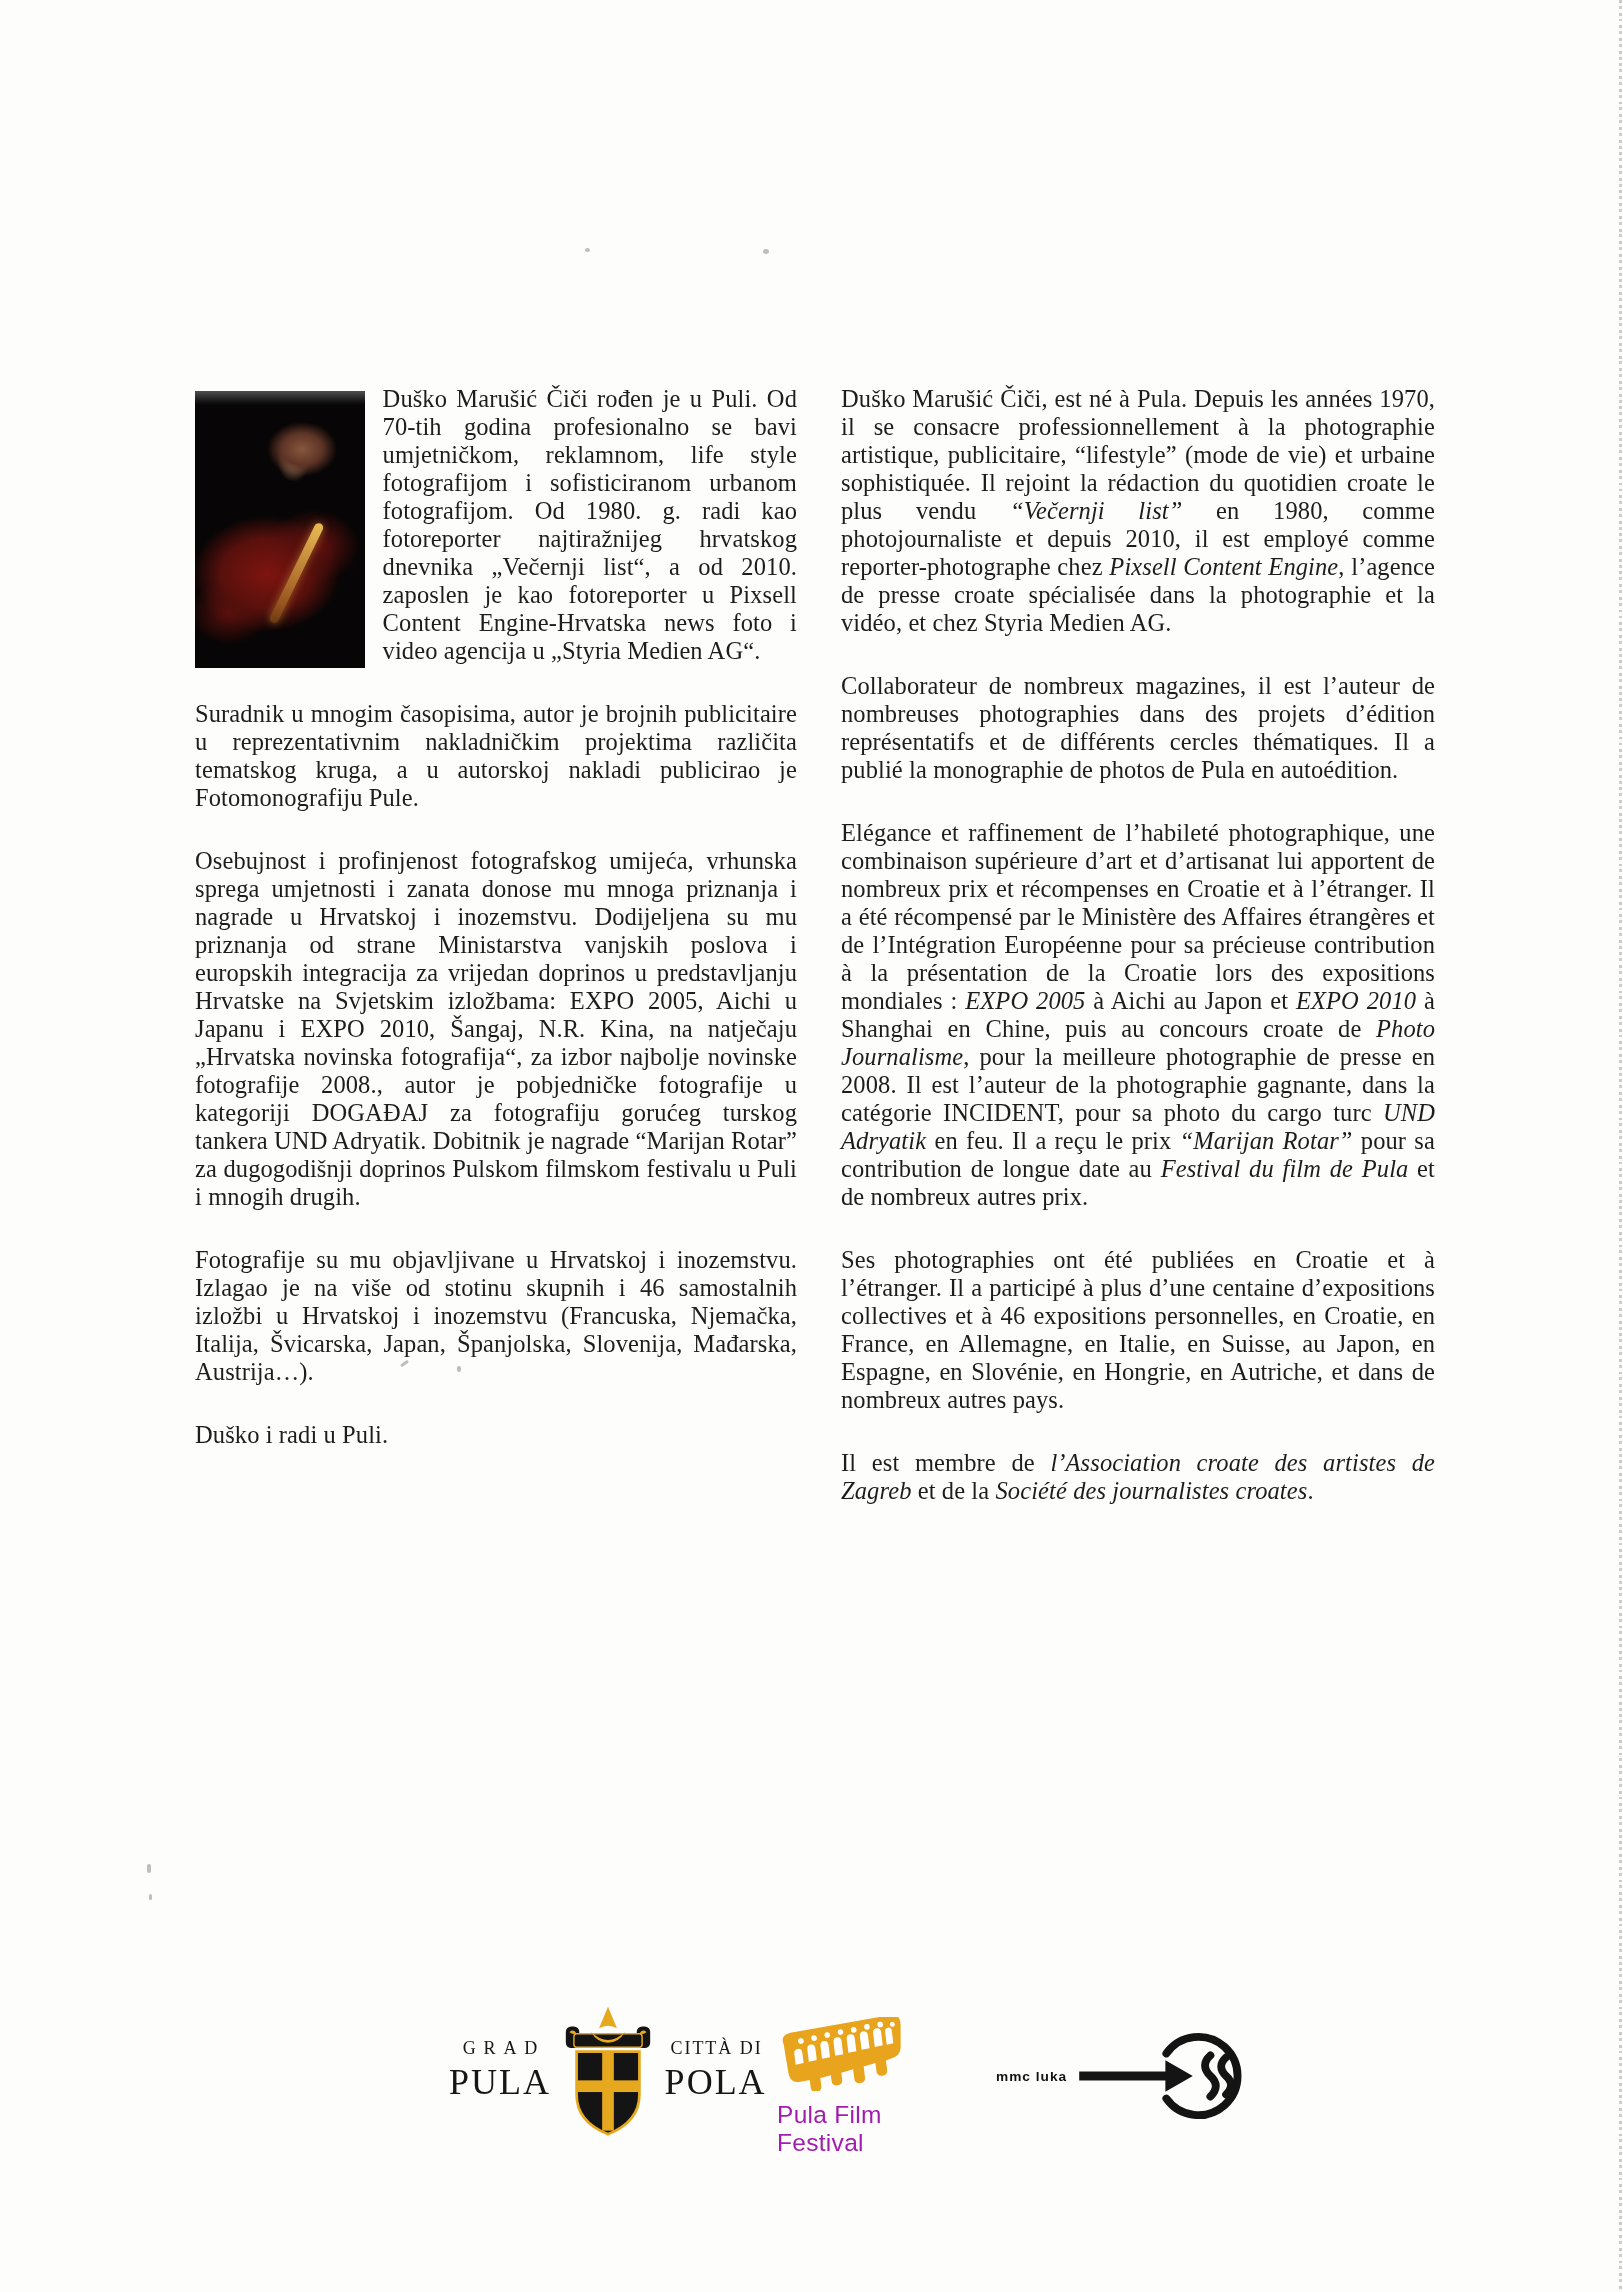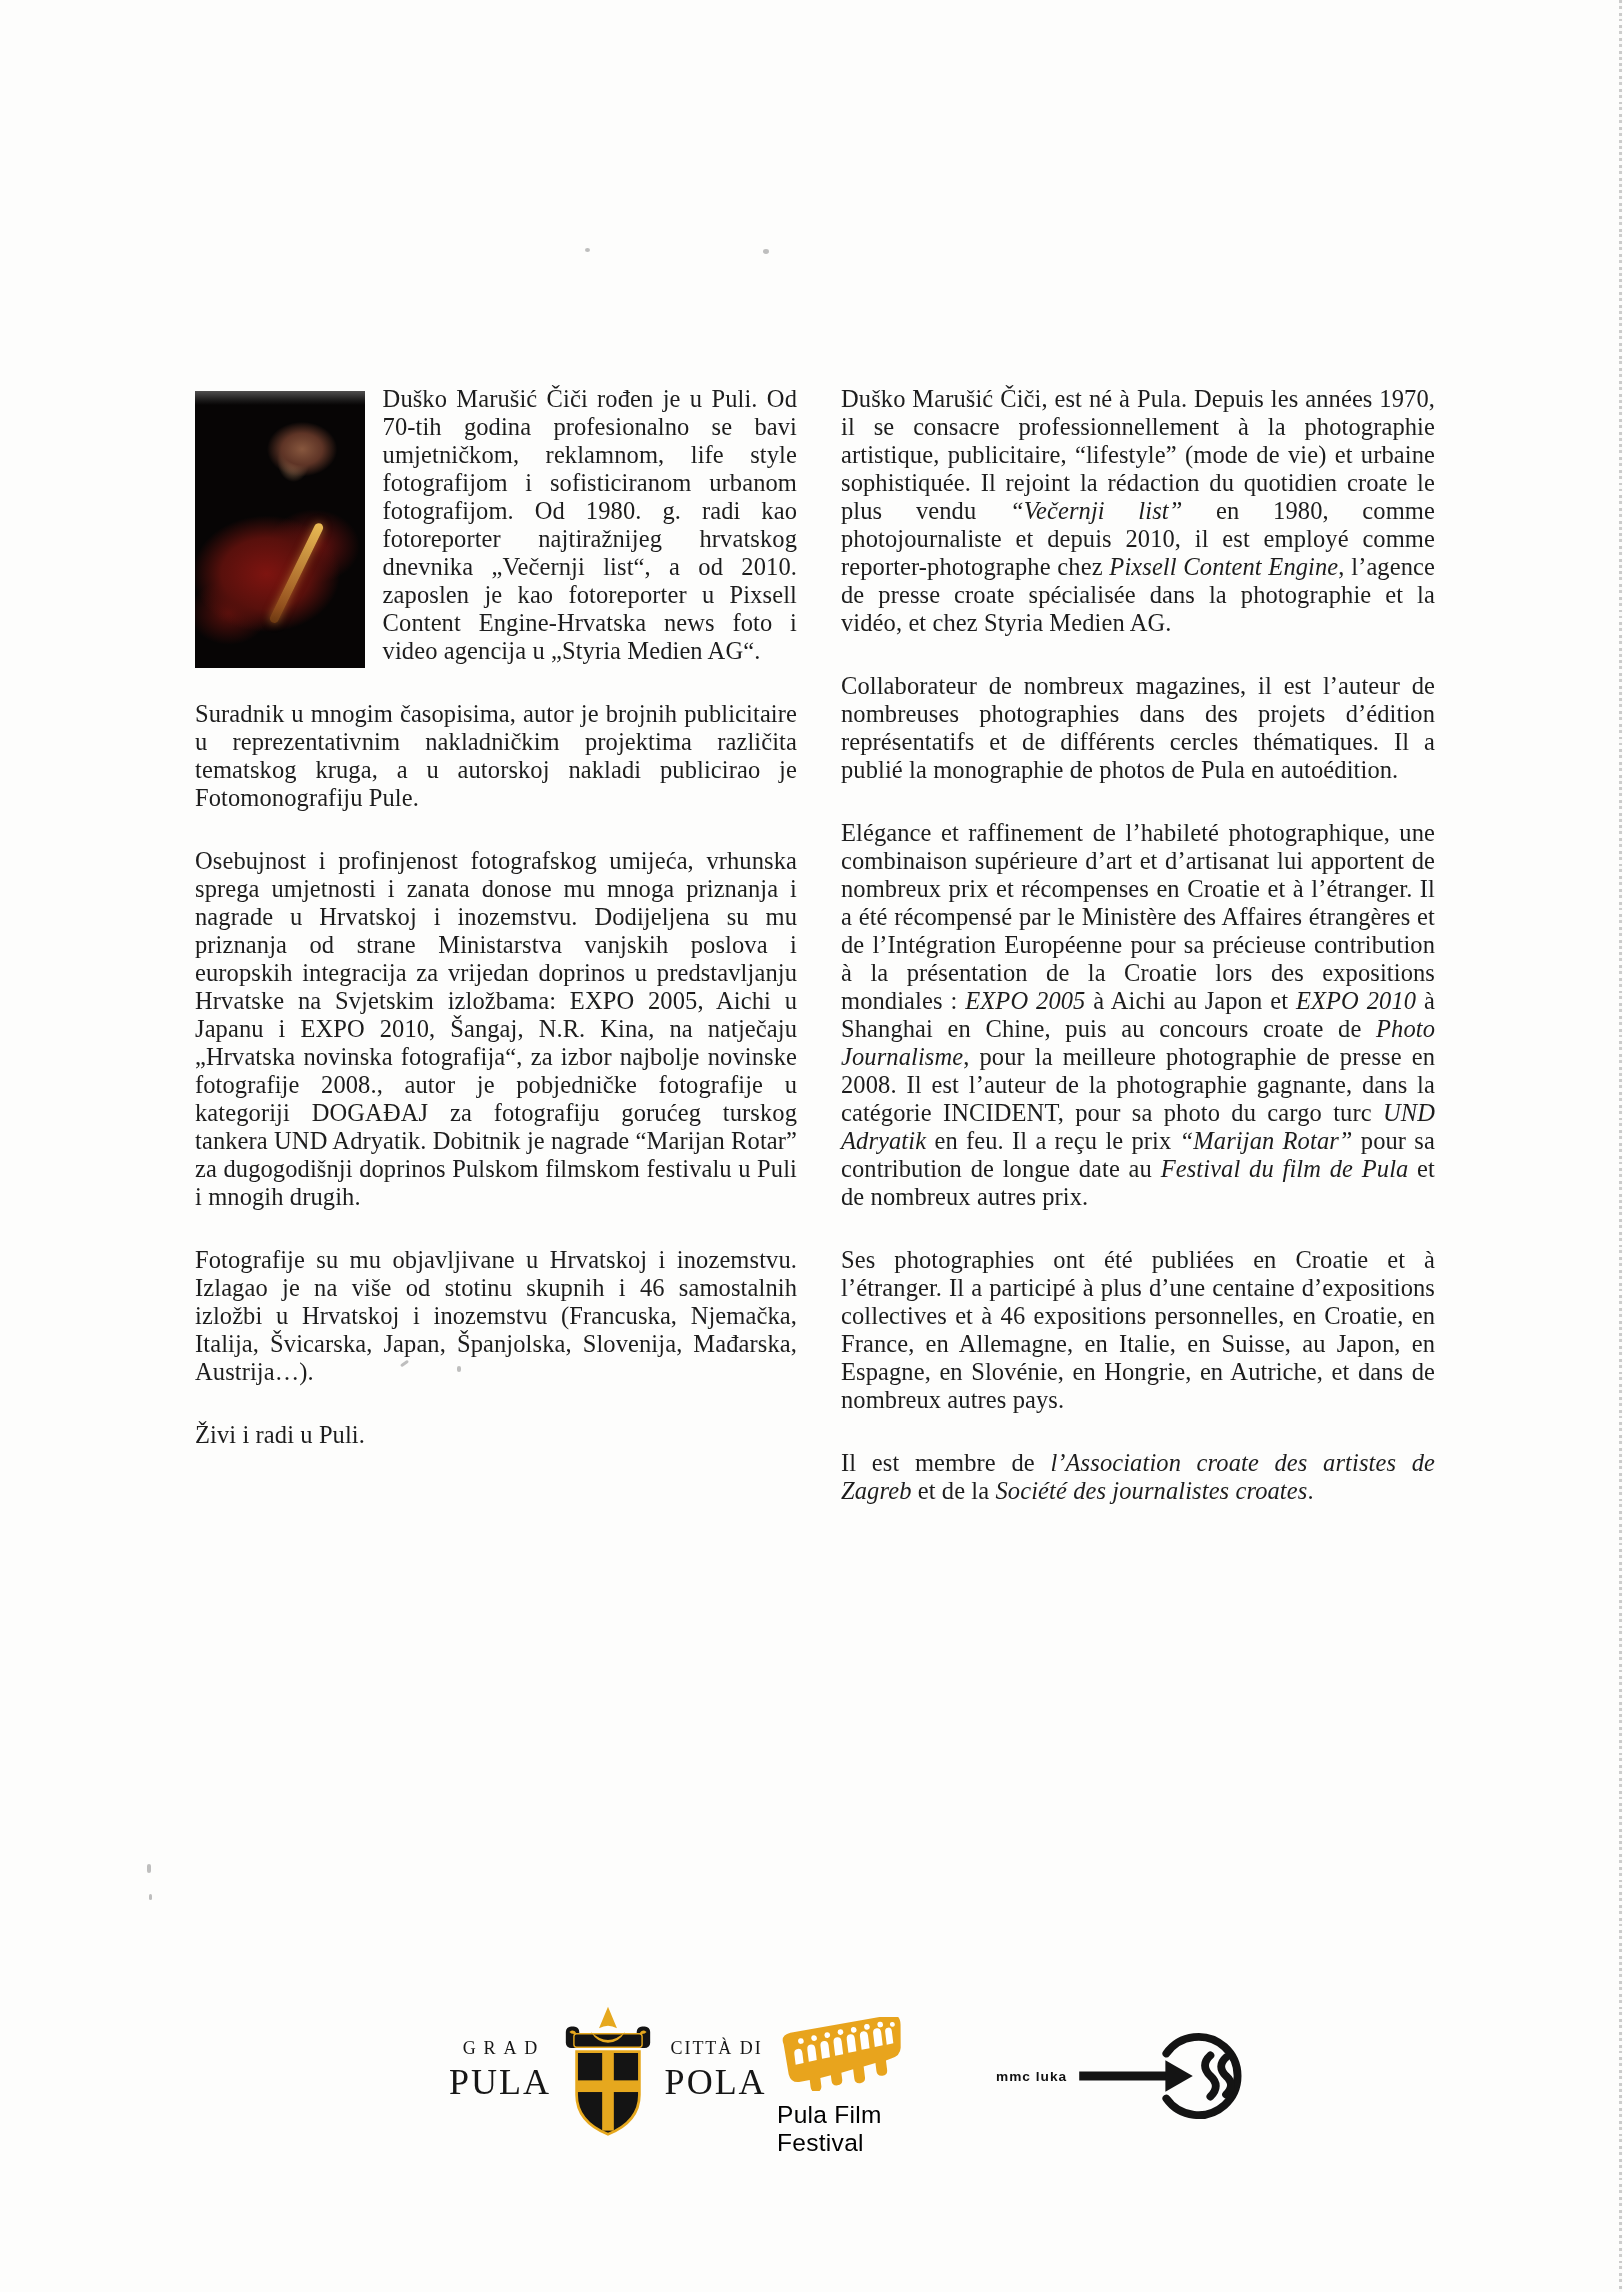--- a/index.html
+++ b/index.html
@@ -35,21 +35,21 @@
   
   .footer-item { position:absolute; }
   #grad-pula { left:449px; top:2005px; display:flex; align-items:center; gap:11.8px; }
   .gp-text { text-align:center; color:#161616; }
   .gp-small { font-size:18px; letter-spacing:7.8px; text-indent:7.8px; }
   .gp-small.tight { letter-spacing:2px; text-indent:2px; }
   .gp-big { font-size:36px; letter-spacing:2px; margin-top:2.9px; }
 
   #pff { left:777px; top:2017px; width:196px; }
   #pff .pff-label { font-family:"Liberation Sans", sans-serif; font-size:24.5px;
-                    color:#000000; margin-top:5.9px; letter-spacing:0.3px; }
+                    color:#a21caf; margin-top:5.9px; letter-spacing:0.3px; }
 
   #mmc { left:996px; top:2029px; display:flex; align-items:center; }
   #mmc .mmc-label { font-family:"Liberation Sans", sans-serif; font-weight:bold;
                     font-size:13.7px; letter-spacing:1px; color:#111; margin-right:8px; }
 
   
   .edge-line { position:absolute; right:1px; top:0; bottom:0; width:2.9px; opacity:.55;
       background:repeating-linear-gradient(180deg,
         rgba(70,70,70,.5) 0 2.9px, rgba(190,190,190,.12) 2.9px 5.9px,
         rgba(45,45,45,.42) 5.9px 8.8px, rgba(220,220,220,.08) 8.8px 12.7px); }
@@ -58,21 +58,21 @@
 </head>
 <body>
 
 <div class="page">
 
   <div class="col col-hr" lang="hr">
     <p class="para"><span class="portrait"></span><span>Duško Marušić Čiči rođen je u Puli. Od 70-tih godina profesionalno se bavi umjetničkom, reklamnom, life style fotografijom i sofisticiranom urbanom fotografijom. Od 1980. g. radi kao fotoreporter najtiražnijeg hrvatskog dnevnika „Večernji list“, a od 2010. zaposlen je kao fotoreporter u Pixsell Content Engine-Hrvatska news foto i video agencija u „Styria Medien AG“.</span></p>
     <p class="para"><span>Suradnik u mnogim časopisima, autor je brojnih publicitaire u reprezentativnim nakladničkim projektima različita tematskog kruga, a u autorskoj nakladi publicirao je Fotomonografiju Pule.</span></p>
     <p class="para"><span>Osebujnost i profinjenost fotografskog umijeća, vrhunska sprega umjetnosti i zanata donose mu mnoga priznanja i nagrade u Hrvatskoj i inozemstvu. Dodijeljena su mu priznanja od strane Ministarstva vanjskih poslova i europskih integracija za vrijedan doprinos u predstavljanju Hrvatske na Svjetskim izložbama: EXPO 2005, Aichi u Japanu i EXPO 2010, Šangaj, N.R. Kina, na natječaju „Hrvatska novinska fotografija“, za izbor najbolje novinske fotografije 2008., autor je pobjedničke fotografije u kategoriji DOGAĐAJ za fotografiju gorućeg turskog tankera UND Adryatik. Dobitnik je nagrade “Marijan Rotar” za dugogodišnji doprinos Pulskom filmskom festivalu u Puli i mnogih drugih.</span></p>
     <p class="para"><span>Fotografije su mu objavljivane u Hrvatskoj i inozemstvu. Izlagao je na više od stotinu skupnih i 46 samostalnih izložbi u Hrvatskoj i inozemstvu (Francuska, Njemačka, Italija, Švicarska, Japan, Španjolska, Slovenija, Mađarska, Austrija…).</span></p>
-    <p class="para"><span>Živi i radi u Puli.</span></p>
+    <p class="para"><span>Duško i radi u Puli.</span></p>
   </div>
 
   <div class="col col-fr" lang="fr">
     <p class="para"><span>Duško Marušić Čiči, est né à Pula. Depuis les années 1970, il se consacre professionnellement à la photographie artistique, publicitaire, “lifestyle” (mode de vie) et urbaine sophistiquée. Il rejoint la rédaction du quotidien croate le plus vendu </span><i>“Večernji list”</i><span>  en 1980, comme photojournaliste et depuis 2010,  il est employé comme reporter-photographe chez </span><i>Pixsell Content Engine</i><span>, l’agence de presse croate spécialisée dans la photographie et la vidéo, et chez  Styria Medien AG.</span></p>
     <p class="para"><span>Collaborateur de nombreux magazines, il est l’auteur de nombreuses photographies dans des projets d’édition représentatifs et de différents cercles thématiques. Il a publié la monographie de photos de Pula en autoédition.</span></p>
     <p class="para"><span>Elégance et raffinement de l’habileté photographique, une combinaison supérieure d’art et d’artisanat lui apportent de nombreux prix et récompenses en Croatie et à l’étranger. Il a été récompensé par le Ministère des Affaires étrangères et de l’Intégration Européenne pour sa précieuse contribution à la présentation de la Croatie lors des expositions mondiales : </span><i>EXPO 2005</i><span> à Aichi au Japon et </span><i>EXPO 2010</i><span> à Shanghai en Chine, puis au concours croate de </span><i>Photo Journalisme</i><span>, pour la meilleure photographie de presse en 2008. Il est l’auteur de la photographie gagnante, dans la catégorie INCIDENT, pour sa photo du cargo turc </span><i>UND Adryatik</i><span> en feu. Il a reçu le prix </span><i>“Marijan Rotar”</i><span> pour sa contribution de longue date au </span><i>Festival du film de Pula</i><span> et de nombreux autres prix.</span></p>
     <p class="para"><span>Ses photographies ont été publiées en Croatie et à l’étranger. Il a participé à plus d’une centaine d’expositions collectives et à 46 expositions personnelles, en Croatie, en France, en Allemagne, en Italie, en Suisse, au Japon, en Espagne, en Slovénie, en Hongrie, en Autriche, et dans de nombreux autres pays.</span></p>
     <p class="para"><span>Il est membre de </span><i>l’Association croate des artistes de Zagreb</i><span> et de la </span><i>Société des journalistes croates</i><span>.</span></p>
   </div>
 

